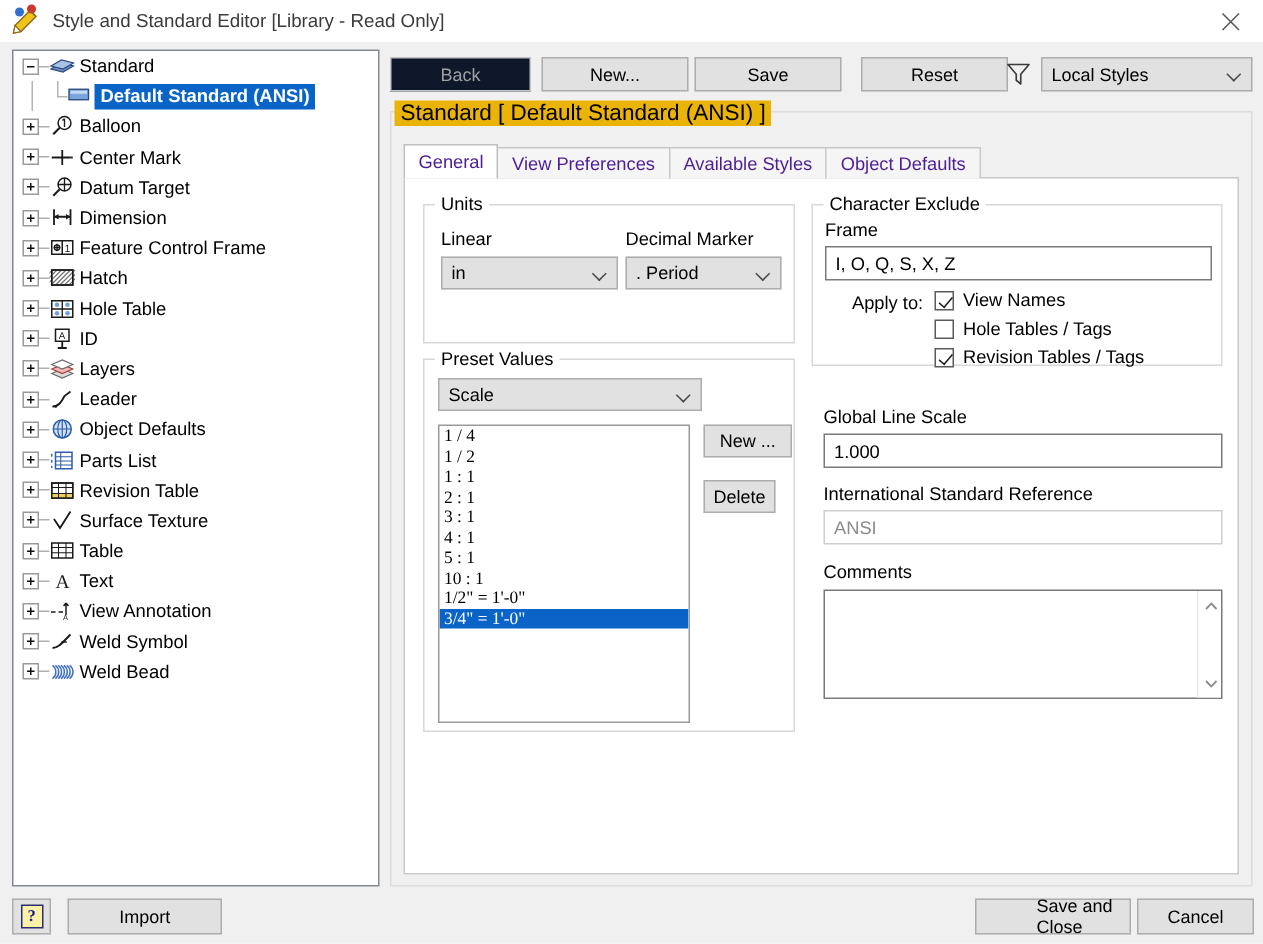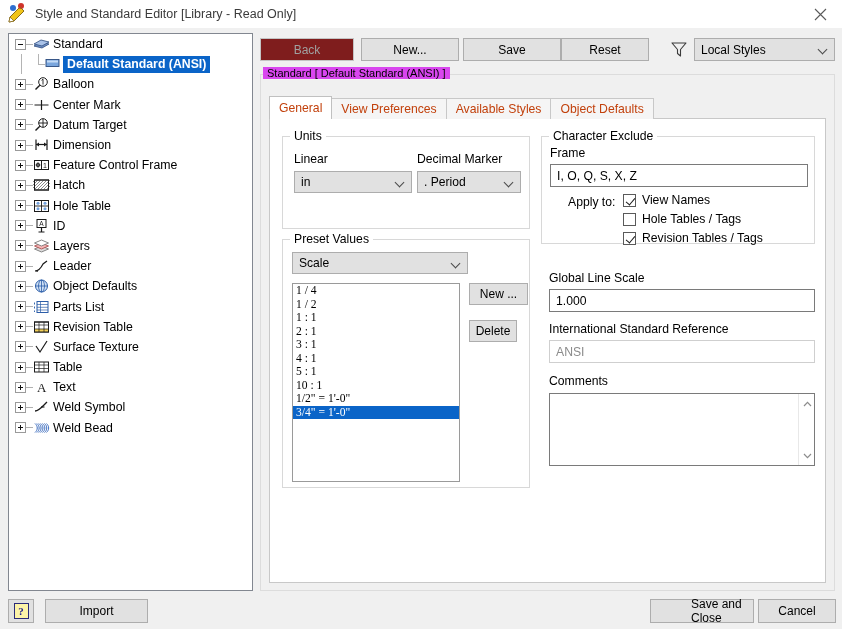--- a/index.html
+++ b/index.html
@@ -71,52 +71,52 @@
 
   
   #right-panel { position:absolute; left:260px; top:5px; width:575px; height:558px; }
 
   .topbtn {
     height:23px; background:#e1e1e1; border:1px solid #adadad;
     font-family:"Liberation Sans",sans-serif; font-size:12px; color:#000;
     display:flex; align-items:center; justify-content:center; cursor:default;
     position:absolute; top:5px;
   }
-  .topbtn.disabled { color:#a0a0a0; background:#7f1d1d; border-color:#c4c4c4; }
+  .topbtn.disabled { color:#a0a0a0; background:#0f172a; border-color:#c4c4c4; }
 
   #filter-icon { position:absolute; left:409px; top:6px; width:20px; height:20px; }
   #style-filter {
     position:absolute; left:434px; top:5px; width:141px; height:23px;
     background:#e1e1e1; border:1px solid #adadad; display:flex; align-items:center;
     padding:0 6px; font-size:12px; cursor:default;
   }
   #style-filter .cv { margin-left:auto; }
 
   .chev { width:9px; height:9px; position:relative; }
   .chev:before{
     content:""; position:absolute; left:0; top:1px; width:6px; height:6px;
     border-left:1.3px solid #4a4a4a; border-bottom:1.3px solid #4a4a4a;
     transform:rotate(-45deg);
   }
 
   #std-caption {
-    position:absolute; left:3px; top:34px; font-size:11px; color:#000;
-    background:#d946ef; padding:0 4px; z-index:2;
+    position:absolute; left:3px; top:34px; font-size:15px; color:#000;
+    background:#eab308; padding:0 4px; z-index:2;
   }
   #std-frame {
     position:absolute; left:0px; top:41px; width:575px; height:517px;
     border:1px solid #dcdcdc;
   }
 
   
   #tabstrip { position:absolute; left:9px; top:64px; height:22px; display:flex; align-items:flex-end; z-index:3;}
   .tab {
     height:21px; padding:0 9px; font-size:12.2px;
     border:1px solid #c8c8c8; border-bottom:none; background:#f5f5f5;
-    display:flex; align-items:center; margin-right:-1px; color:#c2410c; cursor:default;
+    display:flex; align-items:center; margin-right:-1px; color:#4c1d95; cursor:default;
   }
   .tab.active { background:#ffffff; height:23px; border-color:#c0c0c0; position:relative; z-index:4; }
 
   #tabpage {
     position:absolute; left:9px; top:85px; width:557px; height:465px;
     background:#ffffff; border:1px solid #c8c8c8;
   }
 
   
   .group { position:absolute; border:1px solid #d8d8d8; }
@@ -412,20 +412,30 @@
           <div class="dash"></div>
           <div class="tr-icon"><svg width="17" height="16" viewBox="0 0 17 16">
               <text x="4" y="13" font-size="13" fill="#1a1a1a" font-family="Liberation Serif">A</text>
             </svg></div>
           <div class="tr-label">Text</div>
         </div>
         <div class="tree-row" style="padding-left: 6px;">
           <div class="exp plus"></div>
           <div class="dash"></div>
           <div class="tr-icon"><svg width="17" height="16" viewBox="0 0 17 16">
+              <path d="M1 9 L4 9 M6 9 L9 9" stroke="#1a1a1a" stroke-width="1.1"></path>
+              <path d="M11 11 L11 3 M11 3 L9.4 5 M11 3 L12.6 5" stroke="#1a1a1a" stroke-width="1"></path>
+              <text x="9" y="14.5" font-size="5" fill="#1a1a1a" font-family="Liberation Sans">A</text>
+            </svg></div>
+          <div class="tr-label">View Annotation</div>
+        </div>
+        <div class="tree-row" style="padding-left: 6px;">
+          <div class="exp plus"></div>
+          <div class="dash"></div>
+          <div class="tr-icon"><svg width="17" height="16" viewBox="0 0 17 16">
               <path d="M2 12 C6 12 9 8 14 3" stroke="#1a1a1a" stroke-width="1.3" fill="none"></path>
               <path d="M8 8 L11.5 8" stroke="#1a1a1a" stroke-width="1.1"></path>
             </svg></div>
           <div class="tr-label">Weld Symbol</div>
         </div>
         <div class="tree-row" style="padding-left: 6px;">
           <div class="exp plus"></div>
           <div class="dash"></div>
           <div class="tr-icon"><svg width="17" height="16" viewBox="0 0 17 16">
               <path d="M2 3.5 C5 6, 5 10, 2 12.5" stroke="#3f6fc0" stroke-width="1" fill="none"></path>
@@ -439,21 +449,21 @@
           <div class="tr-label">Weld Bead</div>
         </div>
       </div>
   </div>
 
   <div id="right-panel">
 
     <div class="topbtn disabled" style="left:0px; width:94px;">Back</div>
     <div class="topbtn" style="left:101px; width:98px;">New...</div>
     <div class="topbtn" style="left:203px; width:98px;">Save</div>
-    <div class="topbtn" style="left:301px; width:88px;">Reset</div>
+    <div class="topbtn" style="left:314px; width:98px;">Reset</div>
 
     <div id="filter-icon">
       <svg width="20" height="20" viewBox="0 0 20 20">
         <path d="M3 4 L17 4 L11.5 10.5 L11.5 17 L8.5 14.5 L8.5 10.5 Z" fill="none" stroke="#3b3b3b" stroke-width="1.1" stroke-linejoin="round"></path>
       </svg>
     </div>
     <div id="style-filter">
       <span>Local Styles</span>
       <span class="cv chev"></span>
     </div>

